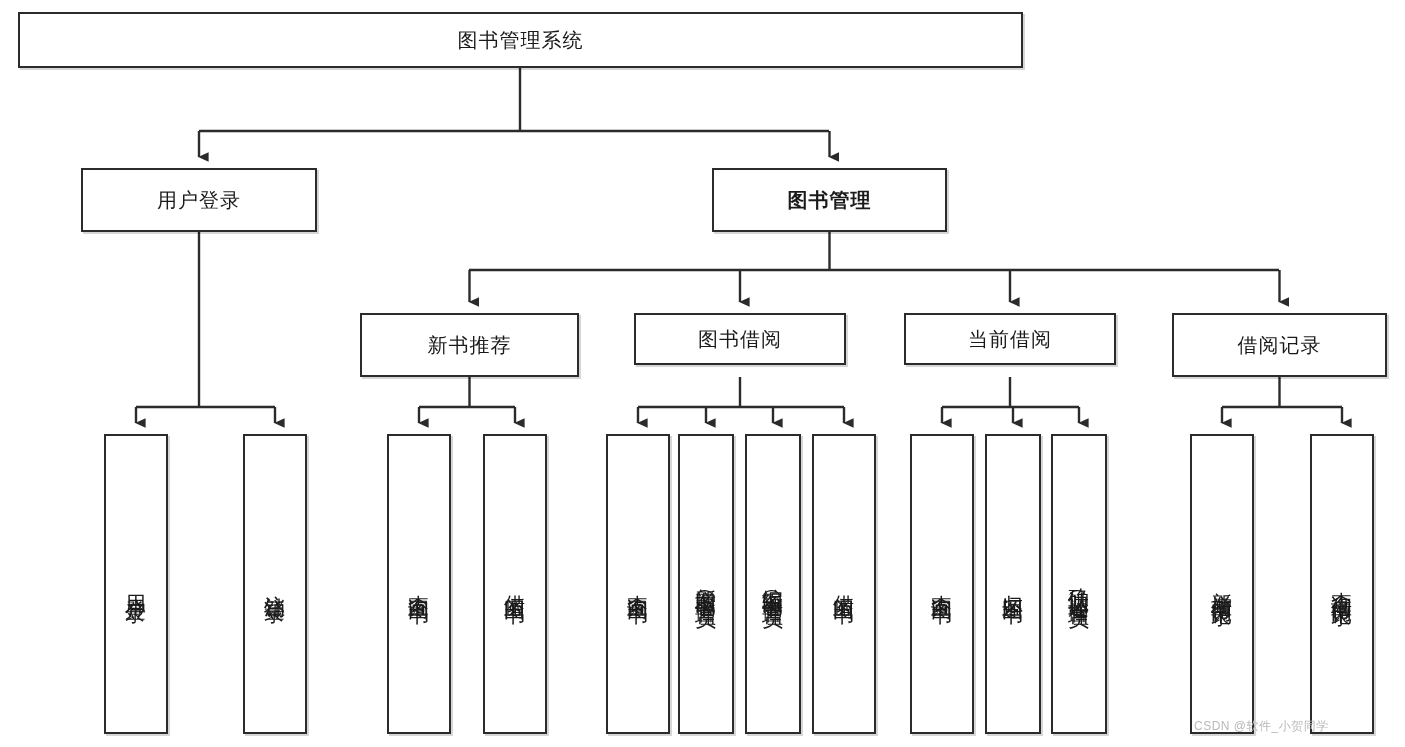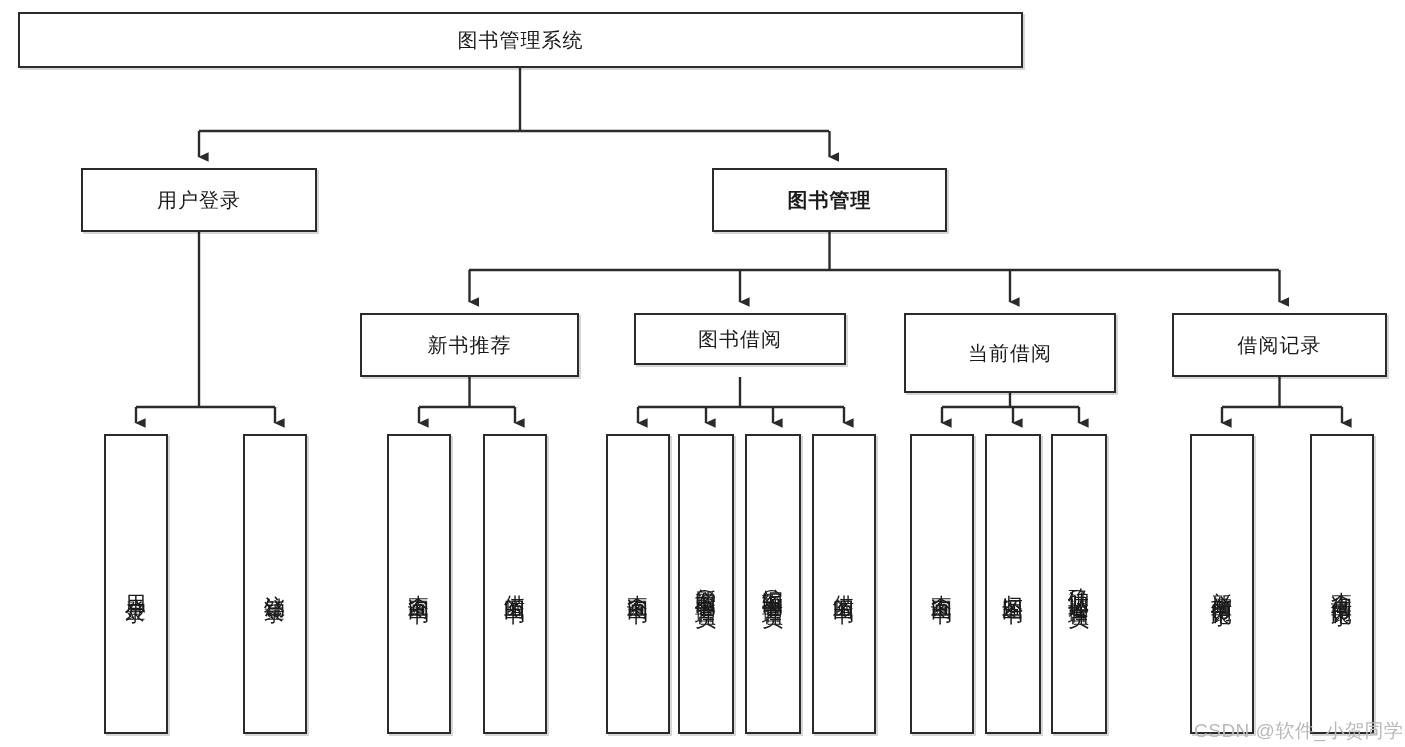--- a/index.html
+++ b/index.html
@@ -48,21 +48,21 @@
     line-height: 1;
     padding: 4px 0;
   }
   .node.vert .label {
     writing-mode: vertical-rl;
     text-orientation: upright;
     white-space: nowrap;
   }
   .watermark {
     position: absolute;
-    font-size: 19px;
+    font-size: 12px;
     color: #b9b9b9;
     letter-spacing: 0.5px;
     white-space: nowrap;
   }
 </style>
 </head>
 <body>
 
 <div id="canvas">
 
@@ -118,21 +118,21 @@
       </div>
       <div class="node horiz" style="left: 712px; top: 168px; width: 235px; height: 64px; font-weight: bold;">
         <span class="label">图书管理</span>
       </div>
       <div class="node horiz" style="left: 360px; top: 313px; width: 219px; height: 64px;">
         <span class="label">新书推荐</span>
       </div>
       <div class="node horiz" style="left: 634px; top: 313px; width: 212px; height: 52px;">
         <span class="label">图书借阅</span>
       </div>
-      <div class="node horiz" style="left: 904px; top: 313px; width: 212px; height: 80px; text-align: center;">
+      <div class="node horiz" style="left: 904px; top: 313px; width: 212px; height: 52px; text-align: center;">
         <span class="label">当前借阅</span>
       </div>
       <div class="node horiz" style="left: 1172px; top: 313px; width: 215px; height: 64px;">
         <span class="label">借阅记录</span>
       </div>
       <div class="node vert" style="left: 104px; top: 434px; width: 64px; height: 300px;">
         <span class="label">用户登录</span>
       </div>
       <div class="node vert" style="left: 243px; top: 434px; width: 64px; height: 300px;">
         <span class="label">注销登录</span>

